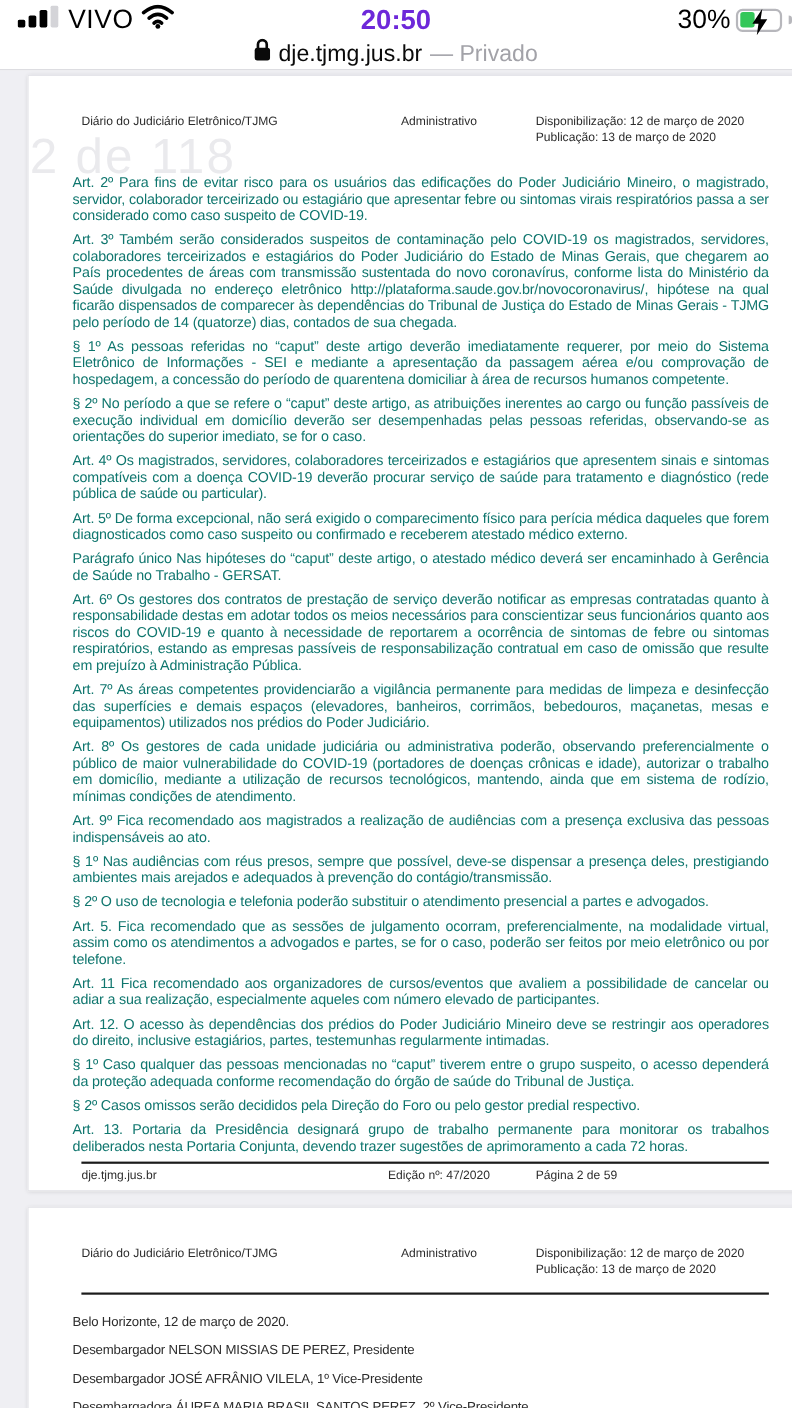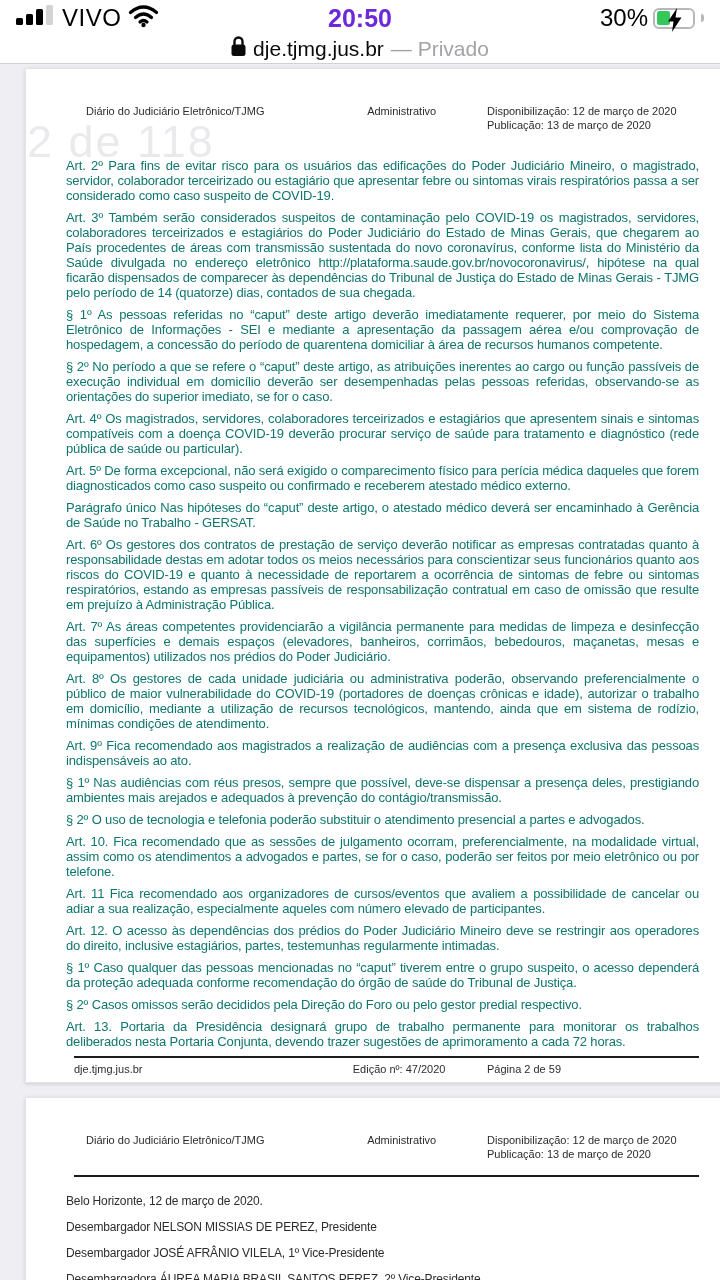--- a/index.html
+++ b/index.html
@@ -10,21 +10,21 @@
     color: #111;
     position: relative;
   }
 
   
   .status-bar {
     height: 34px;
     background: #fff;
     display: flex;
     align-items: center;
-    padding: 2px 16px 0 16px;
+    padding: 2px 0 0 16px;
     position: relative;
   }
   .sb-left { display: flex; align-items: center; gap: 7px; }
   .carrier { font-size: 24px; letter-spacing: 0.5px; color: #000; }
   .sb-time {
     position: absolute; left: 50%; transform: translateX(-50%);
     font-size: 25px; font-weight: 700; color: #6d28d9;
   }
   .sb-right { margin-left: auto; display: flex; align-items: center; gap: 5px; }
   .battery-percent { font-size: 24px; color: #000; }
@@ -70,21 +70,21 @@
     margin-left: 25px;
     width: 700px;
     background: #fff;
     border: 1px solid #e3e3e8;
     box-shadow: 0 1px 4px rgba(0,0,0,0.14);
     padding: 36px 25px 28px 40px;
   }
   .page-1 { margin-top: 4px; height: 1015px; display: flex; flex-direction: column; }
   .page-2 { margin-top: 14px; height: 420px; }
 
-  .doc-header { display: flex; margin-left: 20px; font-size: 11px; line-height: 13.5px; color: #2c2c2c; }
+  .doc-header { display: flex; margin-left: 8px; font-size: 11px; line-height: 13.5px; color: #2c2c2c; }
   .dh-left  { flex: 1.35; }
   .dh-center{ flex: 1; text-align: center; }
   .dh-right { width: 212px; }
   .rule { height: 2px; background: #1b1b1b; margin: 14px 0 0 8px; }
 
   .doc-body { margin-top: 12px; }
   .doc-body p {
     font-size: 13px; line-height: 15px;
     letter-spacing: -0.15px;
     text-align: justify;
@@ -178,21 +178,21 @@
       <p>§ 2º No período a que se refere o “caput” deste artigo, as atribuições inerentes ao cargo ou função passíveis de execução individual em domicílio deverão ser desempenhadas pelas pessoas referidas, observando-se as orientações do superior imediato, se for o caso.</p>
       <p>Art. 4º Os magistrados, servidores, colaboradores terceirizados e estagiários que apresentem sinais e sintomas compatíveis com a doença COVID-19 deverão procurar serviço de saúde para tratamento e diagnóstico (rede pública de saúde ou particular).</p>
       <p>Art. 5º De forma excepcional, não será exigido o comparecimento físico para perícia médica daqueles que forem diagnosticados como caso suspeito ou confirmado e receberem atestado médico externo.</p>
       <p>Parágrafo único Nas hipóteses do “caput” deste artigo, o atestado médico deverá ser encaminhado à Gerência de Saúde no Trabalho - GERSAT.</p>
       <p>Art. 6º Os gestores dos contratos de prestação de serviço deverão notificar as empresas contratadas quanto à responsabilidade destas em adotar todos os meios necessários para conscientizar seus funcionários quanto aos riscos do COVID-19 e quanto à necessidade de reportarem a ocorrência de sintomas de febre ou sintomas respiratórios, estando as empresas passíveis de responsabilização contratual em caso de omissão que resulte em prejuízo à Administração Pública.</p>
       <p>Art. 7º As áreas competentes providenciarão a vigilância permanente para medidas de limpeza e desinfecção das superfícies e demais espaços (elevadores, banheiros, corrimãos, bebedouros, maçanetas, mesas e equipamentos) utilizados nos prédios do Poder Judiciário.</p>
       <p>Art. 8º Os gestores de cada unidade judiciária ou administrativa poderão, observando preferencialmente o público de maior vulnerabilidade do COVID-19 (portadores de doenças crônicas e idade), autorizar o trabalho em domicílio, mediante a utilização de recursos tecnológicos, mantendo, ainda que em sistema de rodízio, mínimas condições de atendimento.</p>
       <p>Art. 9º Fica recomendado aos magistrados a realização de audiências com a presença exclusiva das pessoas indispensáveis ao ato.</p>
       <p>§ 1º Nas audiências com réus presos, sempre que possível, deve-se dispensar a presença deles, prestigiando ambientes mais arejados e adequados à prevenção do contágio/transmissão.</p>
       <p>§ 2º O uso de tecnologia e telefonia poderão substituir o atendimento presencial a partes e advogados.</p>
-      <p>Art. 10. Fica recomendado que as sessões de julgamento ocorram, preferencialmente, na modalidade virtual, assim como os atendimentos a advogados e partes, se for o caso, poderão ser feitos por meio eletrônico ou por telefone.</p>
+      <p>Art. 5. Fica recomendado que as sessões de julgamento ocorram, preferencialmente, na modalidade virtual, assim como os atendimentos a advogados e partes, se for o caso, poderão ser feitos por meio eletrônico ou por telefone.</p>
       <p>Art. 11 Fica recomendado aos organizadores de cursos/eventos que avaliem a possibilidade de cancelar ou adiar a sua realização, especialmente aqueles com número elevado de participantes.</p>
       <p>Art. 12. O acesso às dependências dos prédios do Poder Judiciário Mineiro deve se restringir aos operadores do direito, inclusive estagiários, partes, testemunhas regularmente intimadas.</p>
       <p>§ 1º Caso qualquer das pessoas mencionadas no “caput” tiverem entre o grupo suspeito, o acesso dependerá da proteção adequada conforme recomendação do órgão de saúde do Tribunal de Justiça.</p>
       <p>§ 2º Casos omissos serão decididos pela Direção do Foro ou pelo gestor predial respectivo.</p>
       <p>Art. 13. Portaria da Presidência designará grupo de trabalho permanente para monitorar os trabalhos deliberados nesta Portaria Conjunta, devendo trazer sugestões de aprimoramento a cada 72 horas.</p>
     </div>
 
     <div class="doc-footer">
       <div class="rule"></div>
       <div class="df-row">

